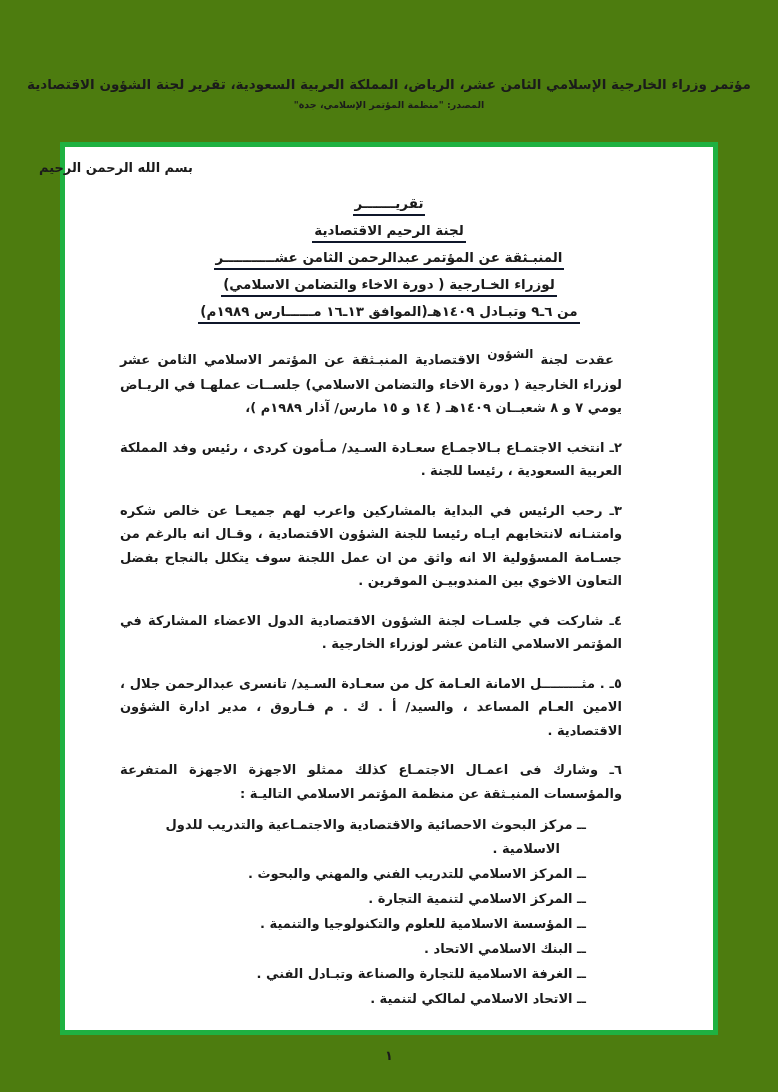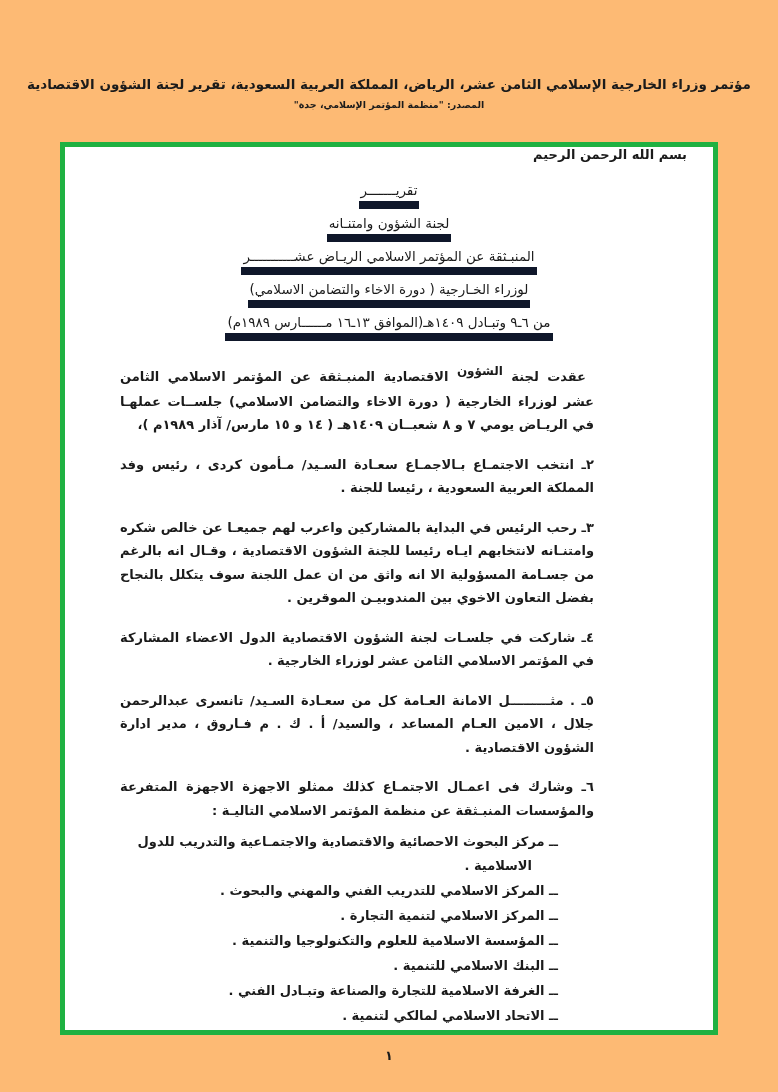--- a/index.html
+++ b/index.html
@@ -2,53 +2,53 @@
 <html lang="ar" style="--green: #1fb141;"><head>
 <meta charset="utf-8">
 <style>
   html, body { margin: 0; padding: 0; background: #ffffff; }
   body {
     width: 778px; height: 1092px; position: relative;
     font-family: "DejaVu Sans", sans-serif;
     color: #1b1b1b;
     overflow: hidden;
   }
-  .page { position: absolute; inset: 0; background: #fdba74; }
+  .page { position: absolute; inset: 0; background: #4d7c0f; }
 
   
   .doc-header { position: absolute; top: 76px; left: 0; right: 0; text-align: center; direction: rtl; }
   .doc-header .h1 { font-size: 13.5px; font-weight: bold; white-space: nowrap; letter-spacing: 0; }
   .doc-header .h2 { font-size: 9.5px; font-weight: bold; margin-top: 7px; }
 
   
   .green-box {
     position: absolute; left: 60px; top: 142px;
     width: 658px; height: 893px;
     border: 5px solid var(--green, #1fb141);
     box-sizing: border-box;
     background: #ffffff;
   }
   .content { direction: rtl; position: relative; height: 100%; }
 
   .bismillah {
-    text-align: right;
+    margin-top: 13px; text-align: left;
     transform: translateX(-26px);
     font-size: 13px; font-weight: bold;
   }
 
   .title-block { width: 420px; margin: 19px auto 0; text-align: center; }
   .t-line { line-height: 17px; margin-bottom: 5px; white-space: nowrap; }
   .t-line .u {
     display: inline-block;
-    font-size: 13.5px; font-weight: normal;
-    border-bottom: 8px solid #0f172a;
+    font-size: 13.5px; font-weight: bold;
+    border-bottom: 2px solid #0f172a;
     padding: 0 2px 2px 2px;
   }
 
-  .body-text { margin: 0 119px 0 55px; }
+  .body-text { margin: 0 91px 0 55px; }
   .para {
     margin: 16px 0 0 0;
     font-size: 13px; font-weight: bold;
     line-height: 23.5px;
     text-align: justify;
   }
   .para.first { margin-top: 24px; text-indent: 8px; }
   .raised { position: relative; top: -6px; font-size: 12px; }
 
   ul.org-list {
@@ -79,41 +79,41 @@
     <div class="h2">المصدر:  "منظمة المؤتمر الإسلامي، جدة"</div>
   </header>
 
   <div class="green-box">
     <div class="content">
 
       <div class="bismillah">بسم الله الرحمن الرحيم</div>
 
       <div class="title-block">
         <div class="t-line"><span class="u">تقريـــــــر</span></div>
-        <div class="t-line"><span class="u">لجنة الشؤون وامتنـانه</span></div>
-        <div class="t-line"><span class="u">المنبـثقة عن المؤتمر الاسلامي الريـاض عشـــــــــــر</span></div>
+        <div class="t-line"><span class="u">لجنة الرحيم الاقتصادية</span></div>
+        <div class="t-line"><span class="u">المنبـثقة عن المؤتمر عبدالرحمن الثامن عشـــــــــــر</span></div>
         <div class="t-line"><span class="u">لوزراء الخـارجية ( دورة الاخاء والتضامن الاسلامي)</span></div>
         <div class="t-line"><span class="u">من ٦ـ٩ وتبـادل ١٤٠٩هـ(الموافق ١٣ـ١٦ مــــــارس ١٩٨٩م)</span></div>
       </div>
 
       <div class="body-text">
         <p class="para first"><span>عقدت لجنة </span><span class="raised">الشؤون</span><span> الاقتصادية المنبـثقة عن المؤتمر الاسلامي الثامن عشر لوزراء الخارجية ( دورة الاخاء والتضامن الاسلامي) جلســات عملهـا في الريـاض يومي ٧ و ٨ شعبــان ١٤٠٩هـ ( ١٤ و ١٥ مارس/ آذار ١٩٨٩م )،</span></p>
 
         <p class="para">٢ـ انتخب الاجتمـاع بـالاجمـاع سعـادة السـيد/ مـأمون كردى ، رئيس وفد المملكة العربية السعودية ، رئيسا للجنة .</p>
         <p class="para">٣ـ رحب الرئيس في البداية بالمشاركين واعرب لهم جميعـا عن خالص شكره وامتنـانه لانتخابهم ايـاه رئيسا للجنة الشؤون الاقتصادية ، وقـال انه بالرغم من جسـامة المسؤولية الا انه واثق من ان عمل اللجنة سوف يتكلل بالنجاح بفضل التعاون الاخوي بين المندوبيـن الموقرين .</p>
         <p class="para">٤ـ شاركت في جلسـات لجنة الشؤون الاقتصادية الدول الاعضاء المشاركة في المؤتمر الاسلامي الثامن عشر لوزراء الخارجية .</p>
         <p class="para">٥ـ . مثـــــــــل الامانة العـامة كل من سعـادة السـيد/ تانسرى عبدالرحمن جلال ، الامين العـام المساعد ، والسيد/ أ . ك . م فـاروق ، مدير ادارة الشؤون الاقتصادية .</p>
         <p class="para">٦ـ وشارك فى اعمـال الاجتمـاع كذلك ممثلو الاجهزة الاجهزة المتفرعة والمؤسسات المنبـثقة عن منظمة المؤتمر الاسلامي التاليـة :</p>
 
         <ul class="org-list">
           <li><span class="dash">ــ</span> <span>مركز البحوث الاحصائية والاقتصادية والاجتمـاعية والتدريب للدول الاسلامية .</span></li>
           <li><span class="dash">ــ</span> <span>المركز الاسلامي للتدريب الفني والمهني والبحوث .</span></li>
           <li><span class="dash">ــ</span> <span>المركز الاسلامي لتنمية التجارة .</span></li>
           <li><span class="dash">ــ</span> <span>المؤسسة الاسلامية للعلوم والتكنولوجيا والتنمية .</span></li>
-          <li><span class="dash">ــ</span> <span>البنك الاسلامي للتنمية .</span></li>
+          <li><span class="dash">ــ</span> <span>البنك الاسلامي الاتحاد .</span></li>
           <li><span class="dash">ــ</span> <span>الغرفة الاسلامية للتجارة والصناعة وتبـادل الفني .</span></li>
           <li><span class="dash">ــ</span> <span>الاتحاد الاسلامي لمالكي لتنمية .</span></li>
         </ul>
       </div>
 
     </div>
   </div>
 
   <div class="page-number">١</div>
 

